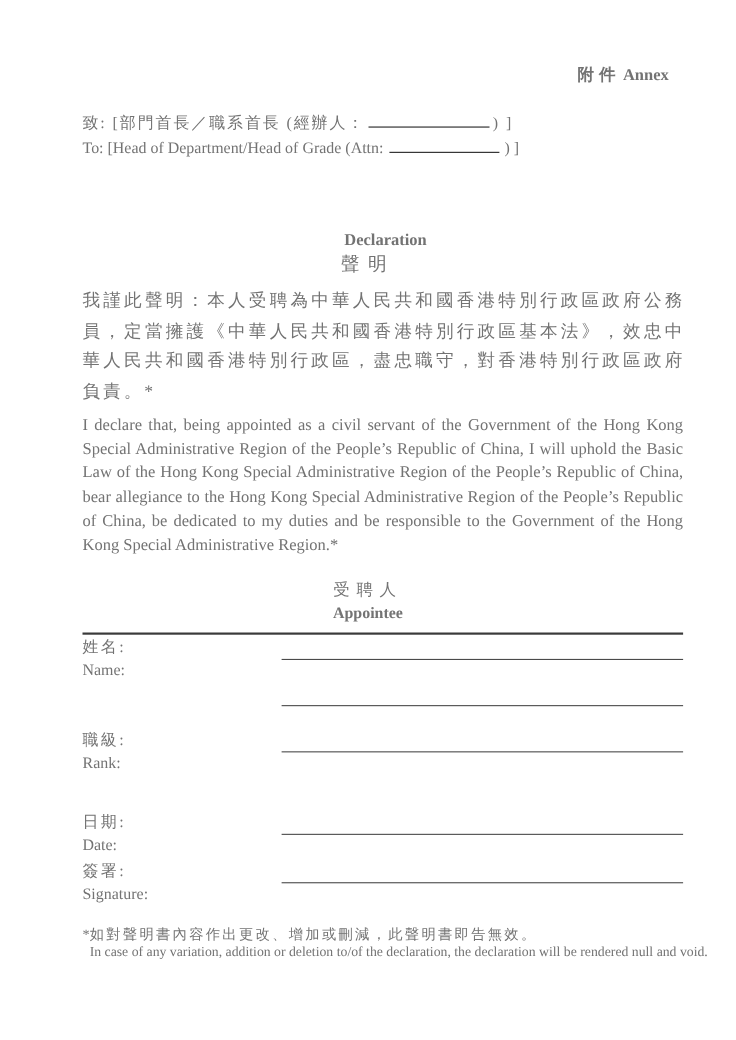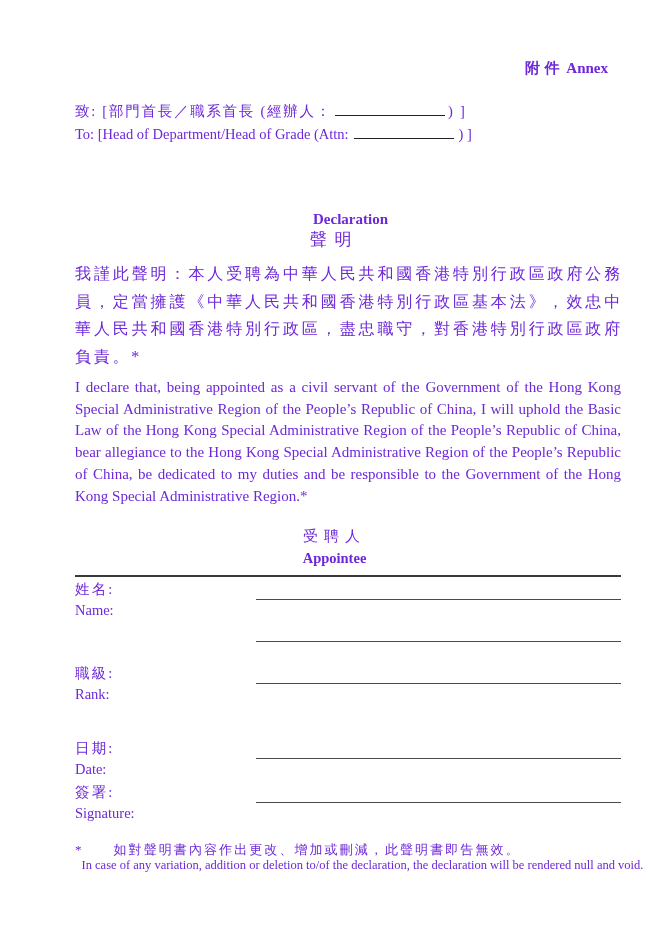--- a/index.html
+++ b/index.html
@@ -1,18 +1,18 @@
 <!DOCTYPE html>
 <html><head>
 <meta charset="utf-8">
 <style>
   html,body { margin:0; padding:0; background:#ffffff; }
   .page {
     position:relative; width:669px; height:945px; background:#ffffff;
-    font-family:"Liberation Serif","DejaVu Serif",serif; color:#6d28d9;
+    font-family:"Liberation Serif","DejaVu Serif",serif; color:#737373;
     overflow:hidden;
   }
   
   .annex { position:absolute; top:59px; right:61px; font-weight:bold; font-size:15px; white-space:nowrap; }
   .annex .zh { letter-spacing:0.3em; }
   .annex .en { margin-left:0.15em; }
 
   
   .addressee { position:absolute; left:75px; top:100px; font-size:14.5px; }
   .addr-line { height:23px; line-height:23px; white-space:nowrap; }
@@ -48,21 +48,21 @@
   .flabel-zh { font-size:14.5px; letter-spacing:0.15em; line-height:21px; white-space:nowrap; }
   .flabel-en { font-size:14.5px; line-height:21px; white-space:nowrap; }
   .field-line { flex:1; margin-bottom:2px; border-bottom:1px solid #4a4a4a; min-height:1px; }
 
   .sig-group { position:absolute; left:75px; top:737px; width:546px; }
   .sig-group .field { height:44px; }
 
   
   .footnote { position:absolute; left:75px; top:841px; width:548px; display:flex; }
   .fn-marker { width:33px; font-size:13px; line-height:17px; }
-  .fn-zh { font-size:13px; letter-spacing:0.16em; line-height:17px; white-space:nowrap;margin-left:32px; }
+  .fn-zh { font-size:13px; letter-spacing:0.16em; line-height:17px; white-space:nowrap; }
   .fn-en { font-size:12.5px; line-height:15px; white-space:nowrap; }
 </style>
 </head>
 <body>
 
 <div class="page">
 
   <div class="annex">
     <span class="zh">附件</span><span class="en">Annex</span>
   </div>

